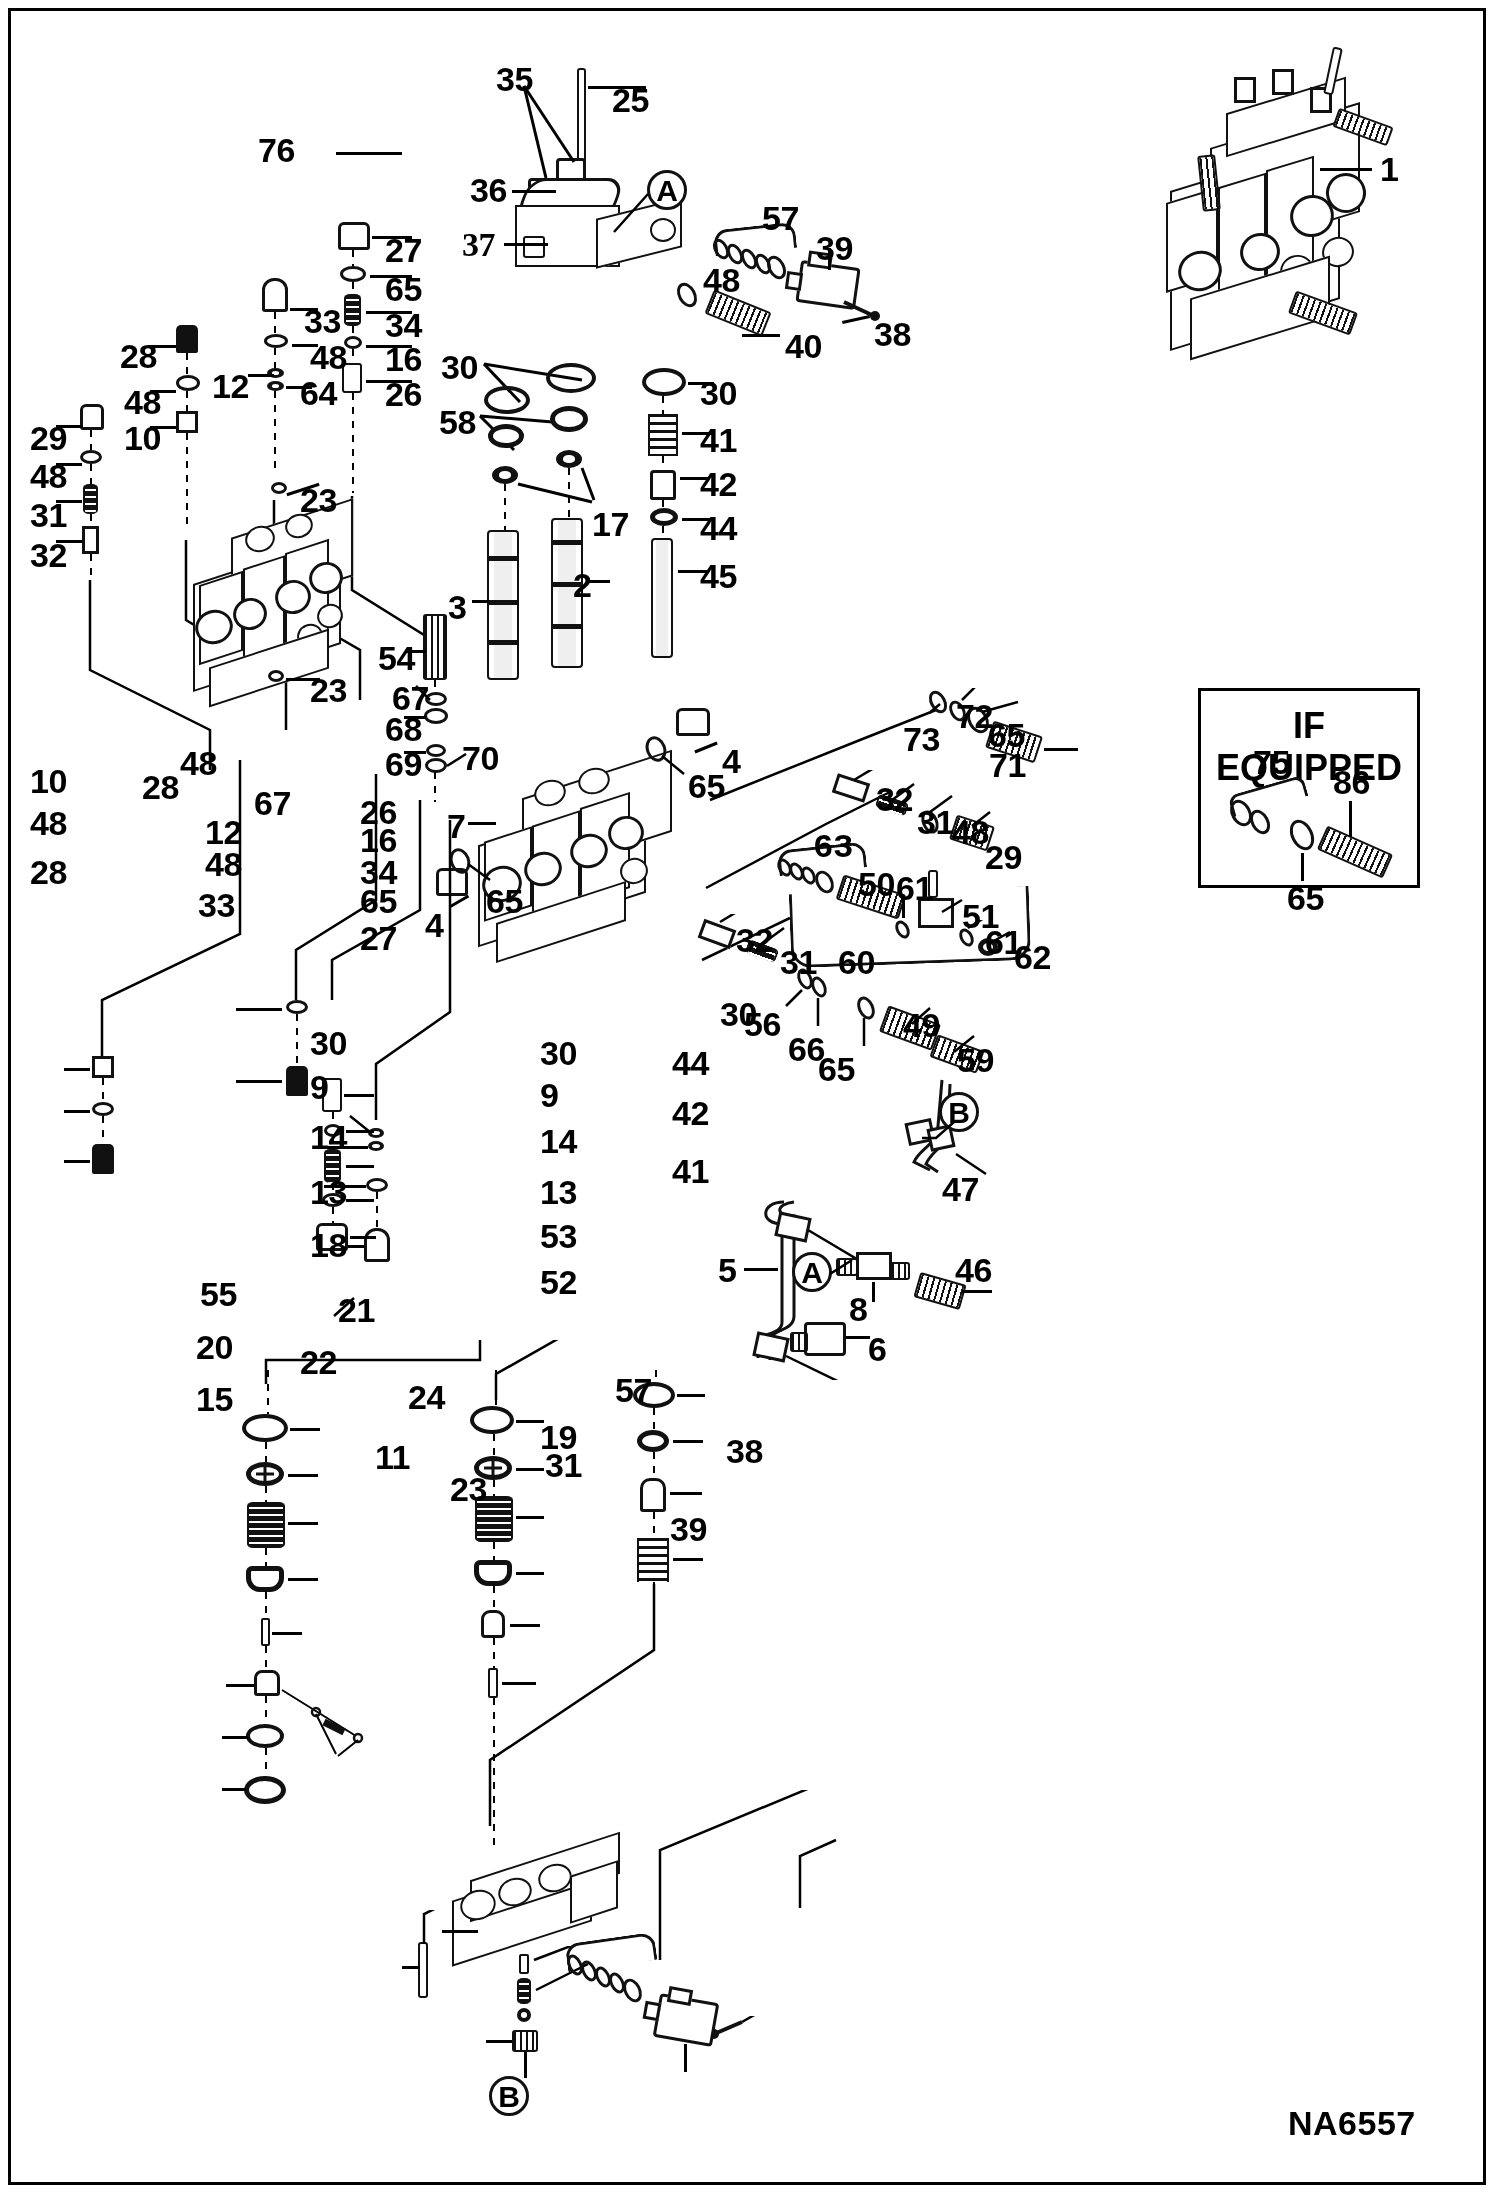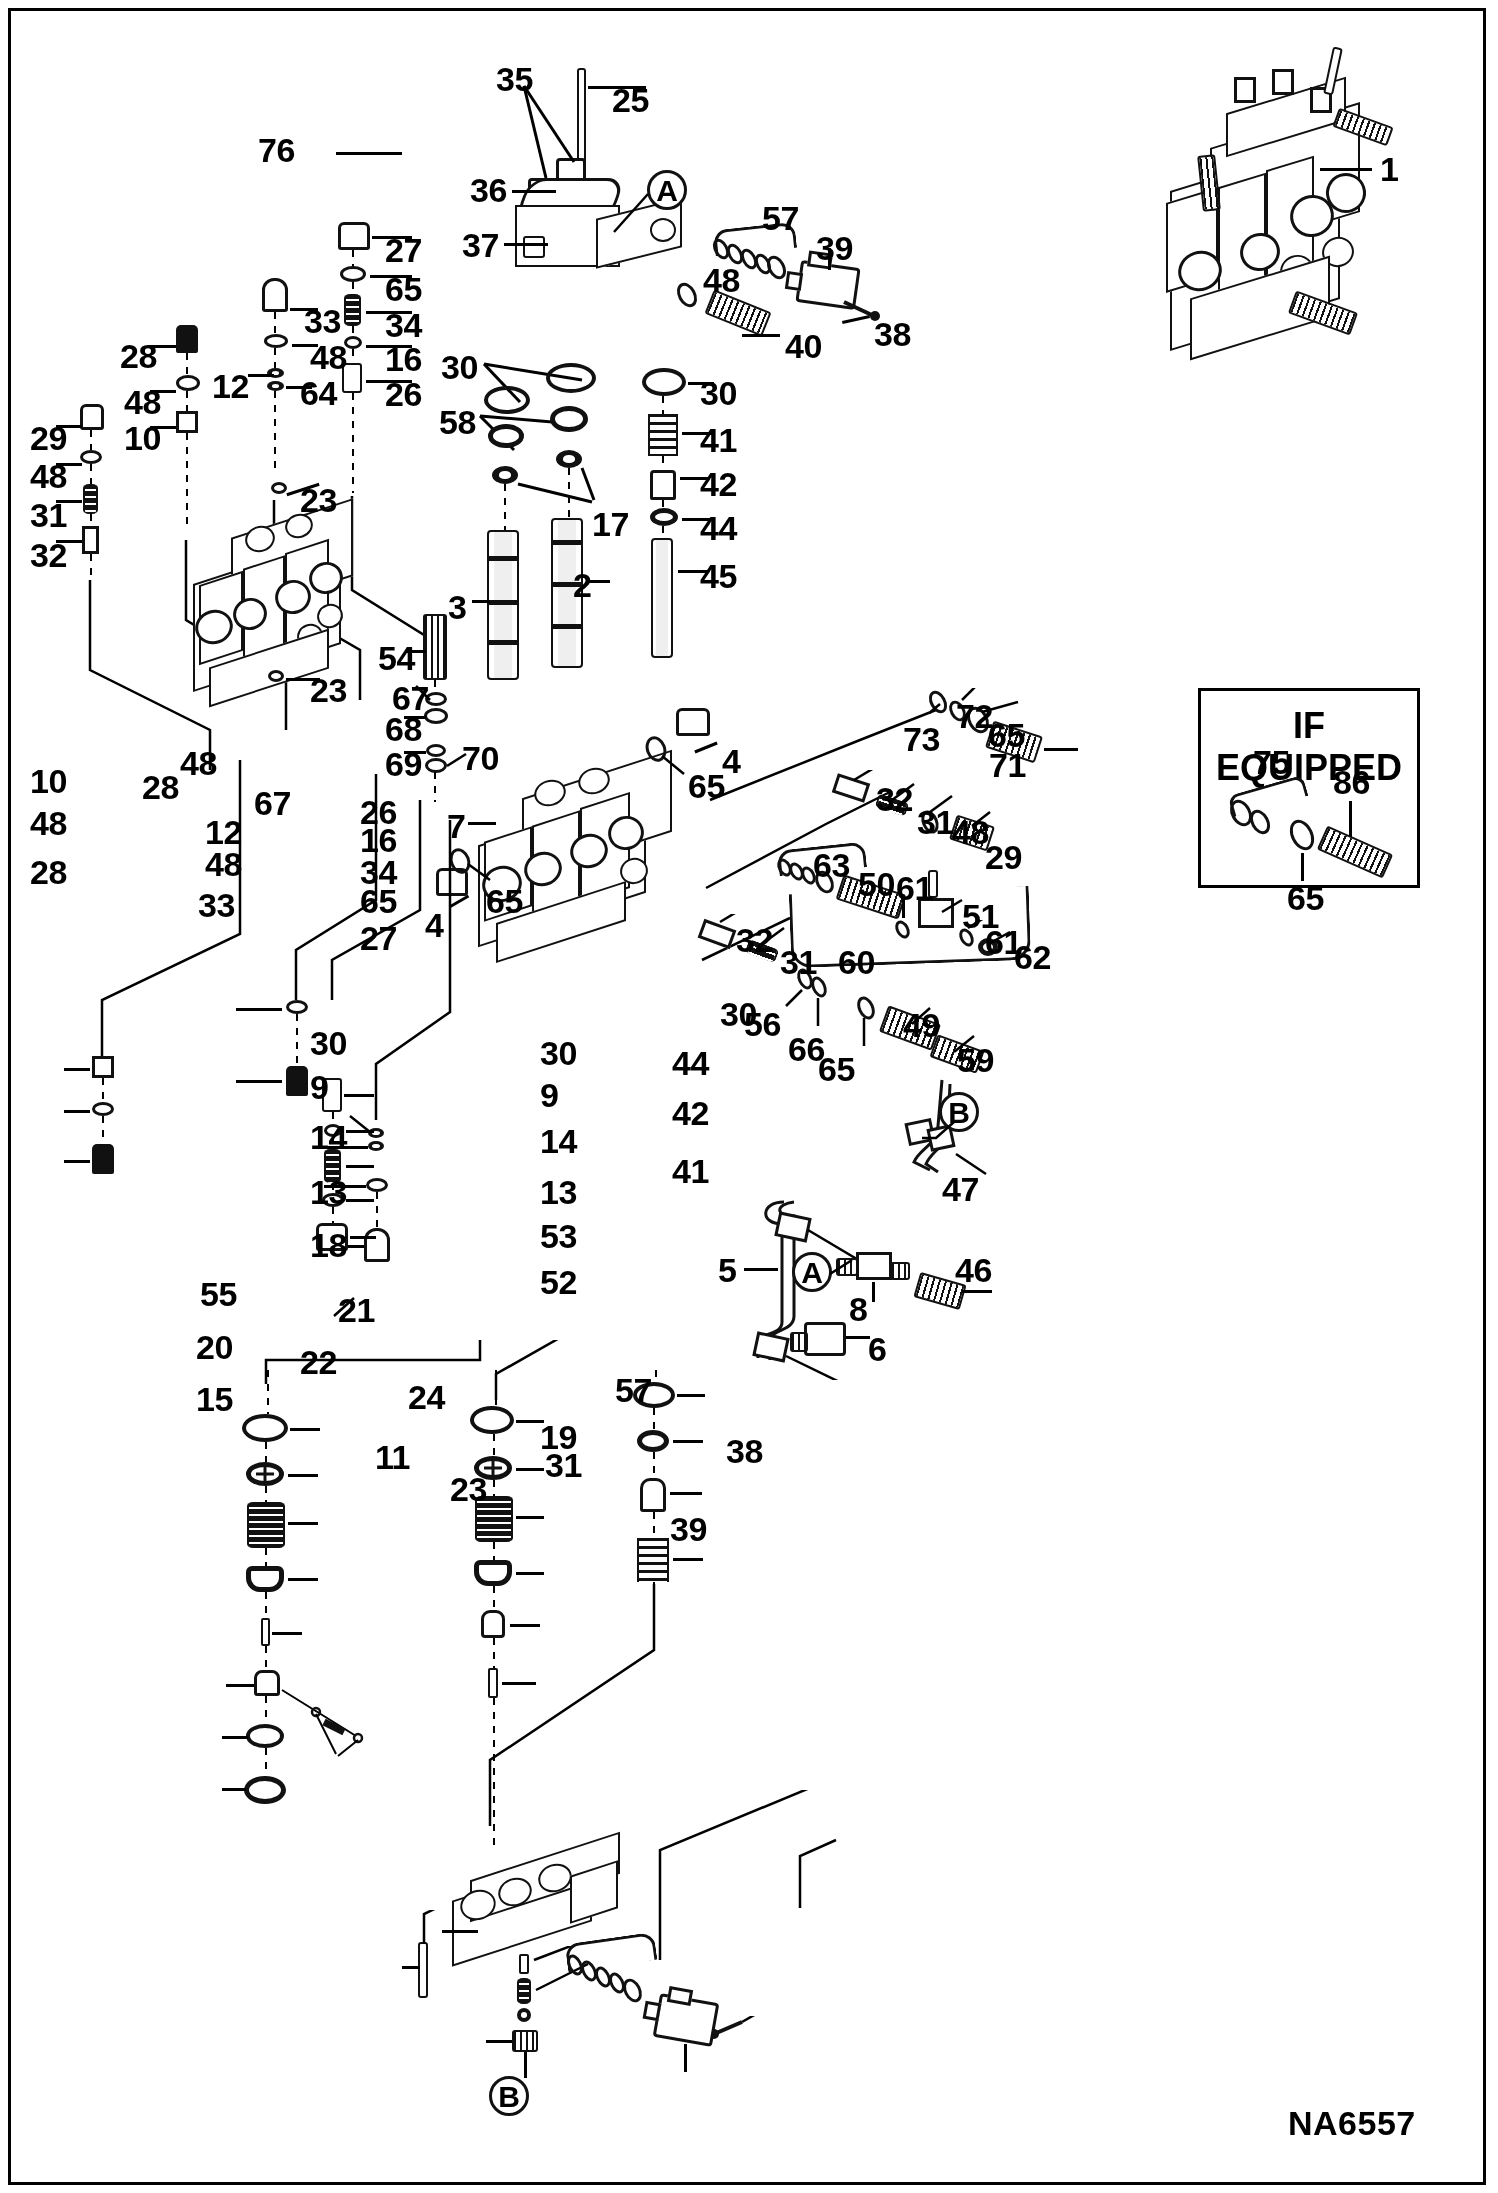--- a/index.html
+++ b/index.html
@@ -791,21 +791,21 @@
   </svg>
 
   <div class="codeid" style="left:1288px;top:2104px;">NA6557</div>
 
   <div id="callout-layer">
       <div class="num" style="left: 258px; top: 133px;">76</div>
       <div class="num" style="left: 1380px; top: 152px;">1</div>
       <div class="num" style="left: 496px; top: 62px;">35</div>
       <div class="num" style="left: 612px; top: 83px;">25</div>
       <div class="num" style="left: 470px; top: 173px;">36</div>
-      <div class="num" style="left: 462px; top: 228px;">37</div>
+      <div class="num" style="left: 462px; top: 228px; font-family: Liberation Serif, serif;">37</div>
       <div class="num" style="left: 762px; top: 201px;">57</div>
       <div class="num" style="left: 816px; top: 231px;">39</div>
       <div class="num" style="left: 703px; top: 263px;">48</div>
       <div class="num" style="left: 785px; top: 329px;">40</div>
       <div class="num" style="left: 874px; top: 317px;">38</div>
       <div class="num" style="left: 385px; top: 233px;">27</div>
       <div class="num" style="left: 385px; top: 272px;">65</div>
       <div class="num" style="left: 304px; top: 304px;">33</div>
       <div class="num" style="left: 385px; top: 308px;">34</div>
       <div class="num" style="left: 310px; top: 340px;">48</div>
@@ -857,21 +857,21 @@
       <div class="num" style="left: 425px; top: 908px;">4</div>
       <div class="num" style="left: 486px; top: 884px;">65</div>
       <div class="num" style="left: 956px; top: 699px;">72</div>
       <div class="num" style="left: 903px; top: 722px;">73</div>
       <div class="num" style="left: 988px; top: 718px;">65</div>
       <div class="num" style="left: 989px; top: 748px;">71</div>
       <div class="num" style="left: 876px; top: 782px;">32</div>
       <div class="num" style="left: 917px; top: 805px;">31</div>
       <div class="num" style="left: 952px; top: 815px;">48</div>
       <div class="num" style="left: 985px; top: 840px;">29</div>
-      <div class="num" style="left: 813px; top: 848px;">63</div>
+      <div class="num" style="left: 813px; top: 831px; font-family: Liberation Mono, monospace;">63</div>
       <div class="num" style="left: 858px; top: 867px;">50</div>
       <div class="num" style="left: 896px; top: 871px;">61</div>
       <div class="num" style="left: 962px; top: 899px;">51</div>
       <div class="num" style="left: 838px; top: 945px;">60</div>
       <div class="num" style="left: 985px; top: 925px;">61</div>
       <div class="num" style="left: 1014px; top: 940px;">62</div>
       <div class="num" style="left: 736px; top: 923px;">32</div>
       <div class="num" style="left: 780px; top: 945px;">31</div>
       <div class="num" style="left: 720px; top: 997px;">30</div>
       <div class="num" style="left: 744px; top: 1007px;">56</div>

